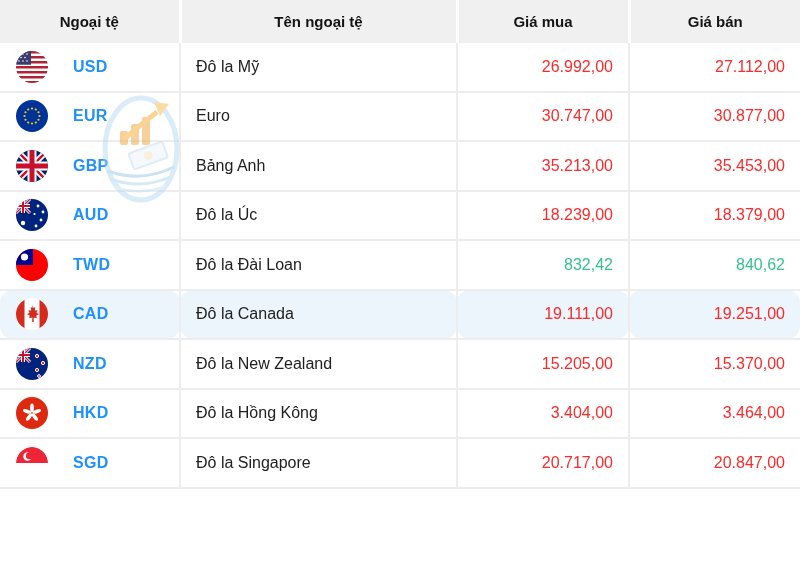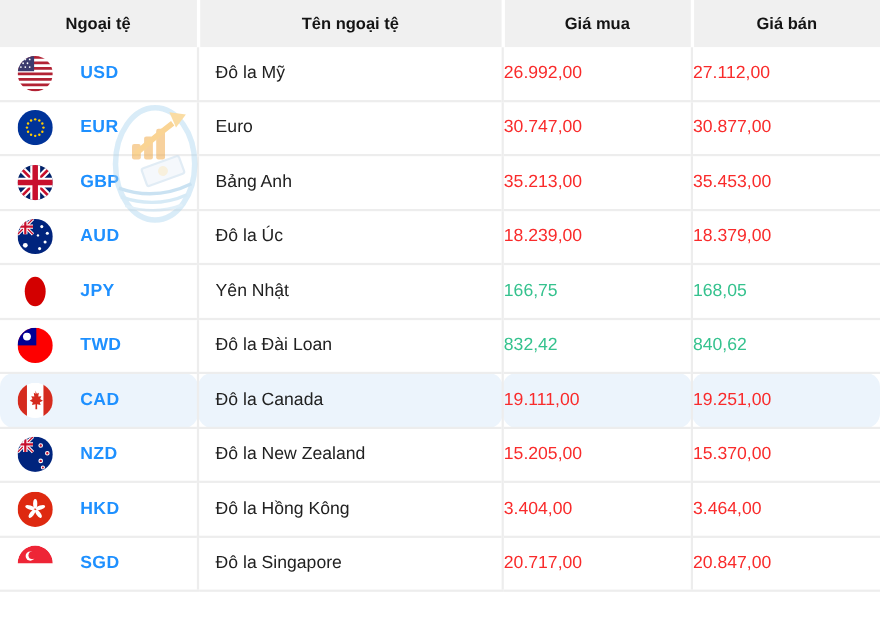--- a/index.html
+++ b/index.html
@@ -20,21 +20,21 @@
   }
   tbody td:first-child{border-left:none;}
   tbody tr + tr td{border-top:2px solid #ededed;}
   tbody tr:last-child td{border-bottom:2px solid #ededed;}
   tbody tr.hl td{background:#ecf4fc;border-radius:13px;}
   .curwrap{display:flex;align-items:center;padding-left:16px;}
   .flag{width:32px;height:32px;display:inline-block;flex:0 0 32px;}
   .flag svg{display:block;}
   .code{font-weight:bold;font-size:16px;color:#1e90ff;margin-left:25px;letter-spacing:.3px;}
   .c-name{padding-left:15px;}
-  .c-val{padding-right:15px;}
+  .c-val{text-align:right;padding-right:15px;}
   .red{color:#f92b2b;}
   .green{color:#35c28e;}
   
   .watermark{
     position:absolute;left:100px;top:93px;display:flex;align-items:flex-start;
     opacity:.55;pointer-events:none;z-index:10;
   }
   .wm-text{
     font-size:40px;line-height:42px;font-weight:800;letter-spacing:4px;
     color:#8d8db5;margin:12px 0 0 2px;white-space:nowrap;
@@ -187,35 +187,20 @@
               </svg>
         </span>
         <span class="code">AUD</span>
       </div>
         </td>
       <td class="c-name">Đô la Úc</td>
       <td class="c-val red">18.239,00</td>
       <td class="c-val red">18.379,00</td>
     </tr>
 
-    <tr>
-      <td>
-          <div class="curwrap">
-        <span class="flag">
-          <svg width="32" height="32" viewBox="0 0 32 32">
-                <ellipse cx="16" cy="16" rx="9.5" ry="13.5" fill="#D30000"></ellipse>
-              </svg>
-        </span>
-        <span class="code">JPY</span>
-      </div>
-        </td>
-      <td class="c-name">Yên Nhật</td>
-      <td class="c-val green">166,75</td>
-      <td class="c-val green">168,05</td>
-    </tr>
 
     <tr>
       <td>
           <div class="curwrap">
         <span class="flag">
           <svg width="32" height="32" viewBox="0 0 32 32">
                 <defs>
                   <clipPath id="f-tw">
                     <circle cx="16" cy="16" r="16"></circle>
                   </clipPath>

